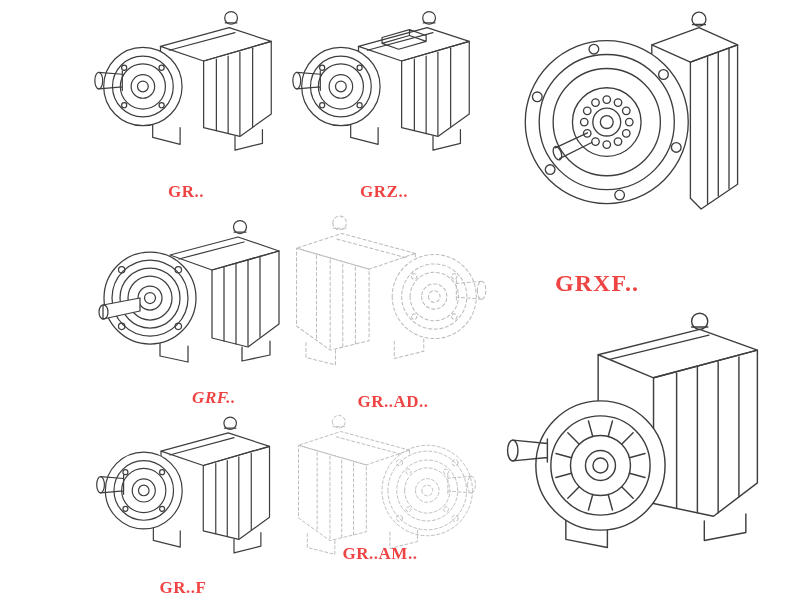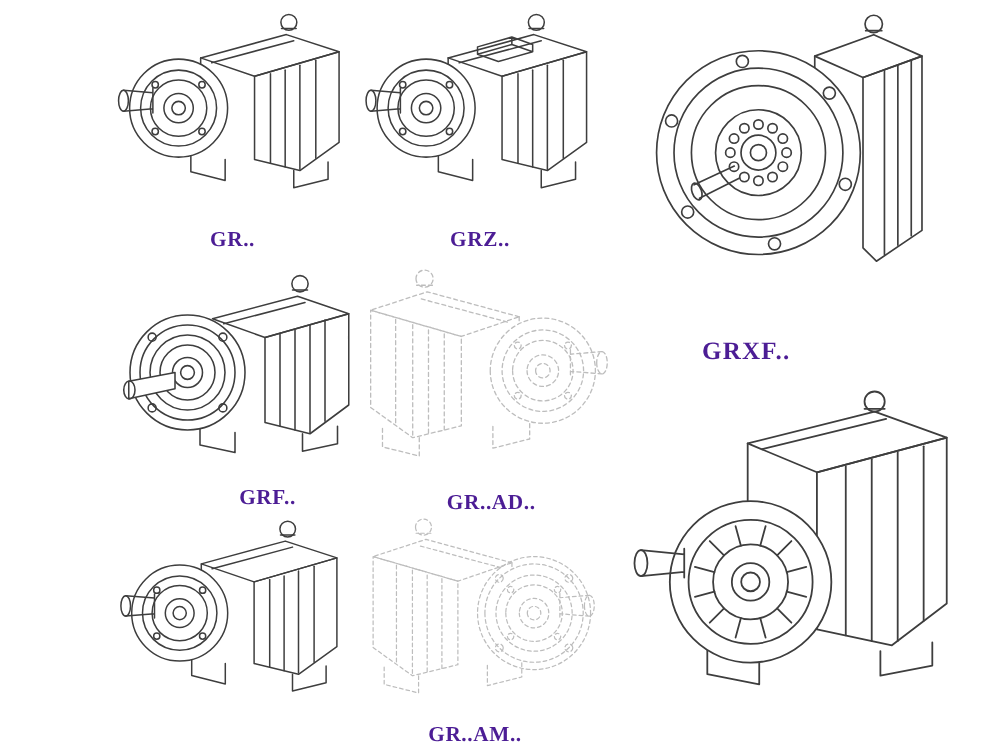--- a/index.html
+++ b/index.html
@@ -11,26 +11,26 @@
     font-family:"Liberation Serif","DejaVu Serif",serif;
   }
   .fig{position:absolute;}
   .fig svg{width:100%;height:100%;display:block;}
   svg.solid{stroke:#3e3e3e;stroke-width:1.25;stroke-linejoin:round;stroke-linecap:round;}
   svg.dashed{stroke:#bdbdbd;stroke-width:1;stroke-dasharray:3 2.4;stroke-linejoin:round;stroke-linecap:round;}
   .fig-label{
     position:absolute;
     text-align:center;
     font-weight:bold;
-    color:#4c1d95;
+    color:#ef4444;
     font-size:17px;
     letter-spacing:0.5px;
     user-select:none;
   }
-  .fig-label.big{font-size:20px;letter-spacing:1px;}
+  .fig-label.big{font-size:24px;letter-spacing:1px;}
   #defs-holder{position:absolute;width:0;height:0;overflow:hidden;}
 </style>
 </head>
 <body>
 
 <div class="canvas">
 
   <svg id="defs-holder" aria-hidden="true">
     <defs>
 
@@ -189,48 +189,49 @@
       <use href="#gb-flange-front"></use>
     </svg>
   </div>
   <div class="fig-label big" style="left:497px;top:270px;width:200px;">GRXF..</div>
 
   <div class="fig" style="left:90px;top:210px;width:200px;height:175px;">
     <svg class="solid" viewBox="0 0 200 175">
       <use href="#gb-flange"></use>
     </svg>
   </div>
-  <div class="fig-label" style="left:114px;top:388px;width:200px;">GRF..</div>
+  <div class="fig-label" style="left:114px;top:388px;width:200px;font-style:italic;">GRF..</div>
 
   <div class="fig" style="left:282px;top:204px;width:212px;height:184px;">
     <svg class="dashed" viewBox="0 0 200 175">
       <use href="#gb-foot" transform="translate(200,0) scale(-1,1)"></use>
     </svg>
   </div>
   <div class="fig-label" style="left:283px;top:392px;width:220px;text-align:center;">GR..AD..</div>
 
   <div class="fig" style="left:88px;top:406px;width:196px;height:168px;">
     <svg class="solid" viewBox="0 0 200 175">
       <use href="#gb-foot"></use>
     </svg>
   </div>
+  <div class="fig-label" style="left:85px;top:578px;width:196px;">GR..F</div>
 
   <div class="fig" style="left:278px;top:404px;width:212px;height:172px;">
     <svg class="dashed" viewBox="0 0 200 175">
       <use href="#gb-foot" transform="translate(200,0) scale(-1,1)"></use>
       <g fill="none">
         <circle cx="144" cy="88" r="46"></circle>
         <circle cx="172.3" cy="59.7" r="3.2"></circle>
         <circle cx="115.7" cy="59.7" r="3.2"></circle>
         <circle cx="115.7" cy="116.3" r="3.2"></circle>
         <circle cx="172.3" cy="116.3" r="3.2"></circle>
       </g>
     </svg>
   </div>
-  <div class="fig-label" style="left:270px;top:578px;width:220px;">GR..AM..</div>
+  <div class="fig-label" style="left:270px;top:544px;width:220px;">GR..AM..</div>
 
   <div class="fig" style="left:492px;top:292px;width:300px;height:272px;">
     <svg class="solid" viewBox="0 0 260 235">
       <use href="#gb-foot-large"></use>
     </svg>
   </div>
 
 </div>
 
 </body></html>

